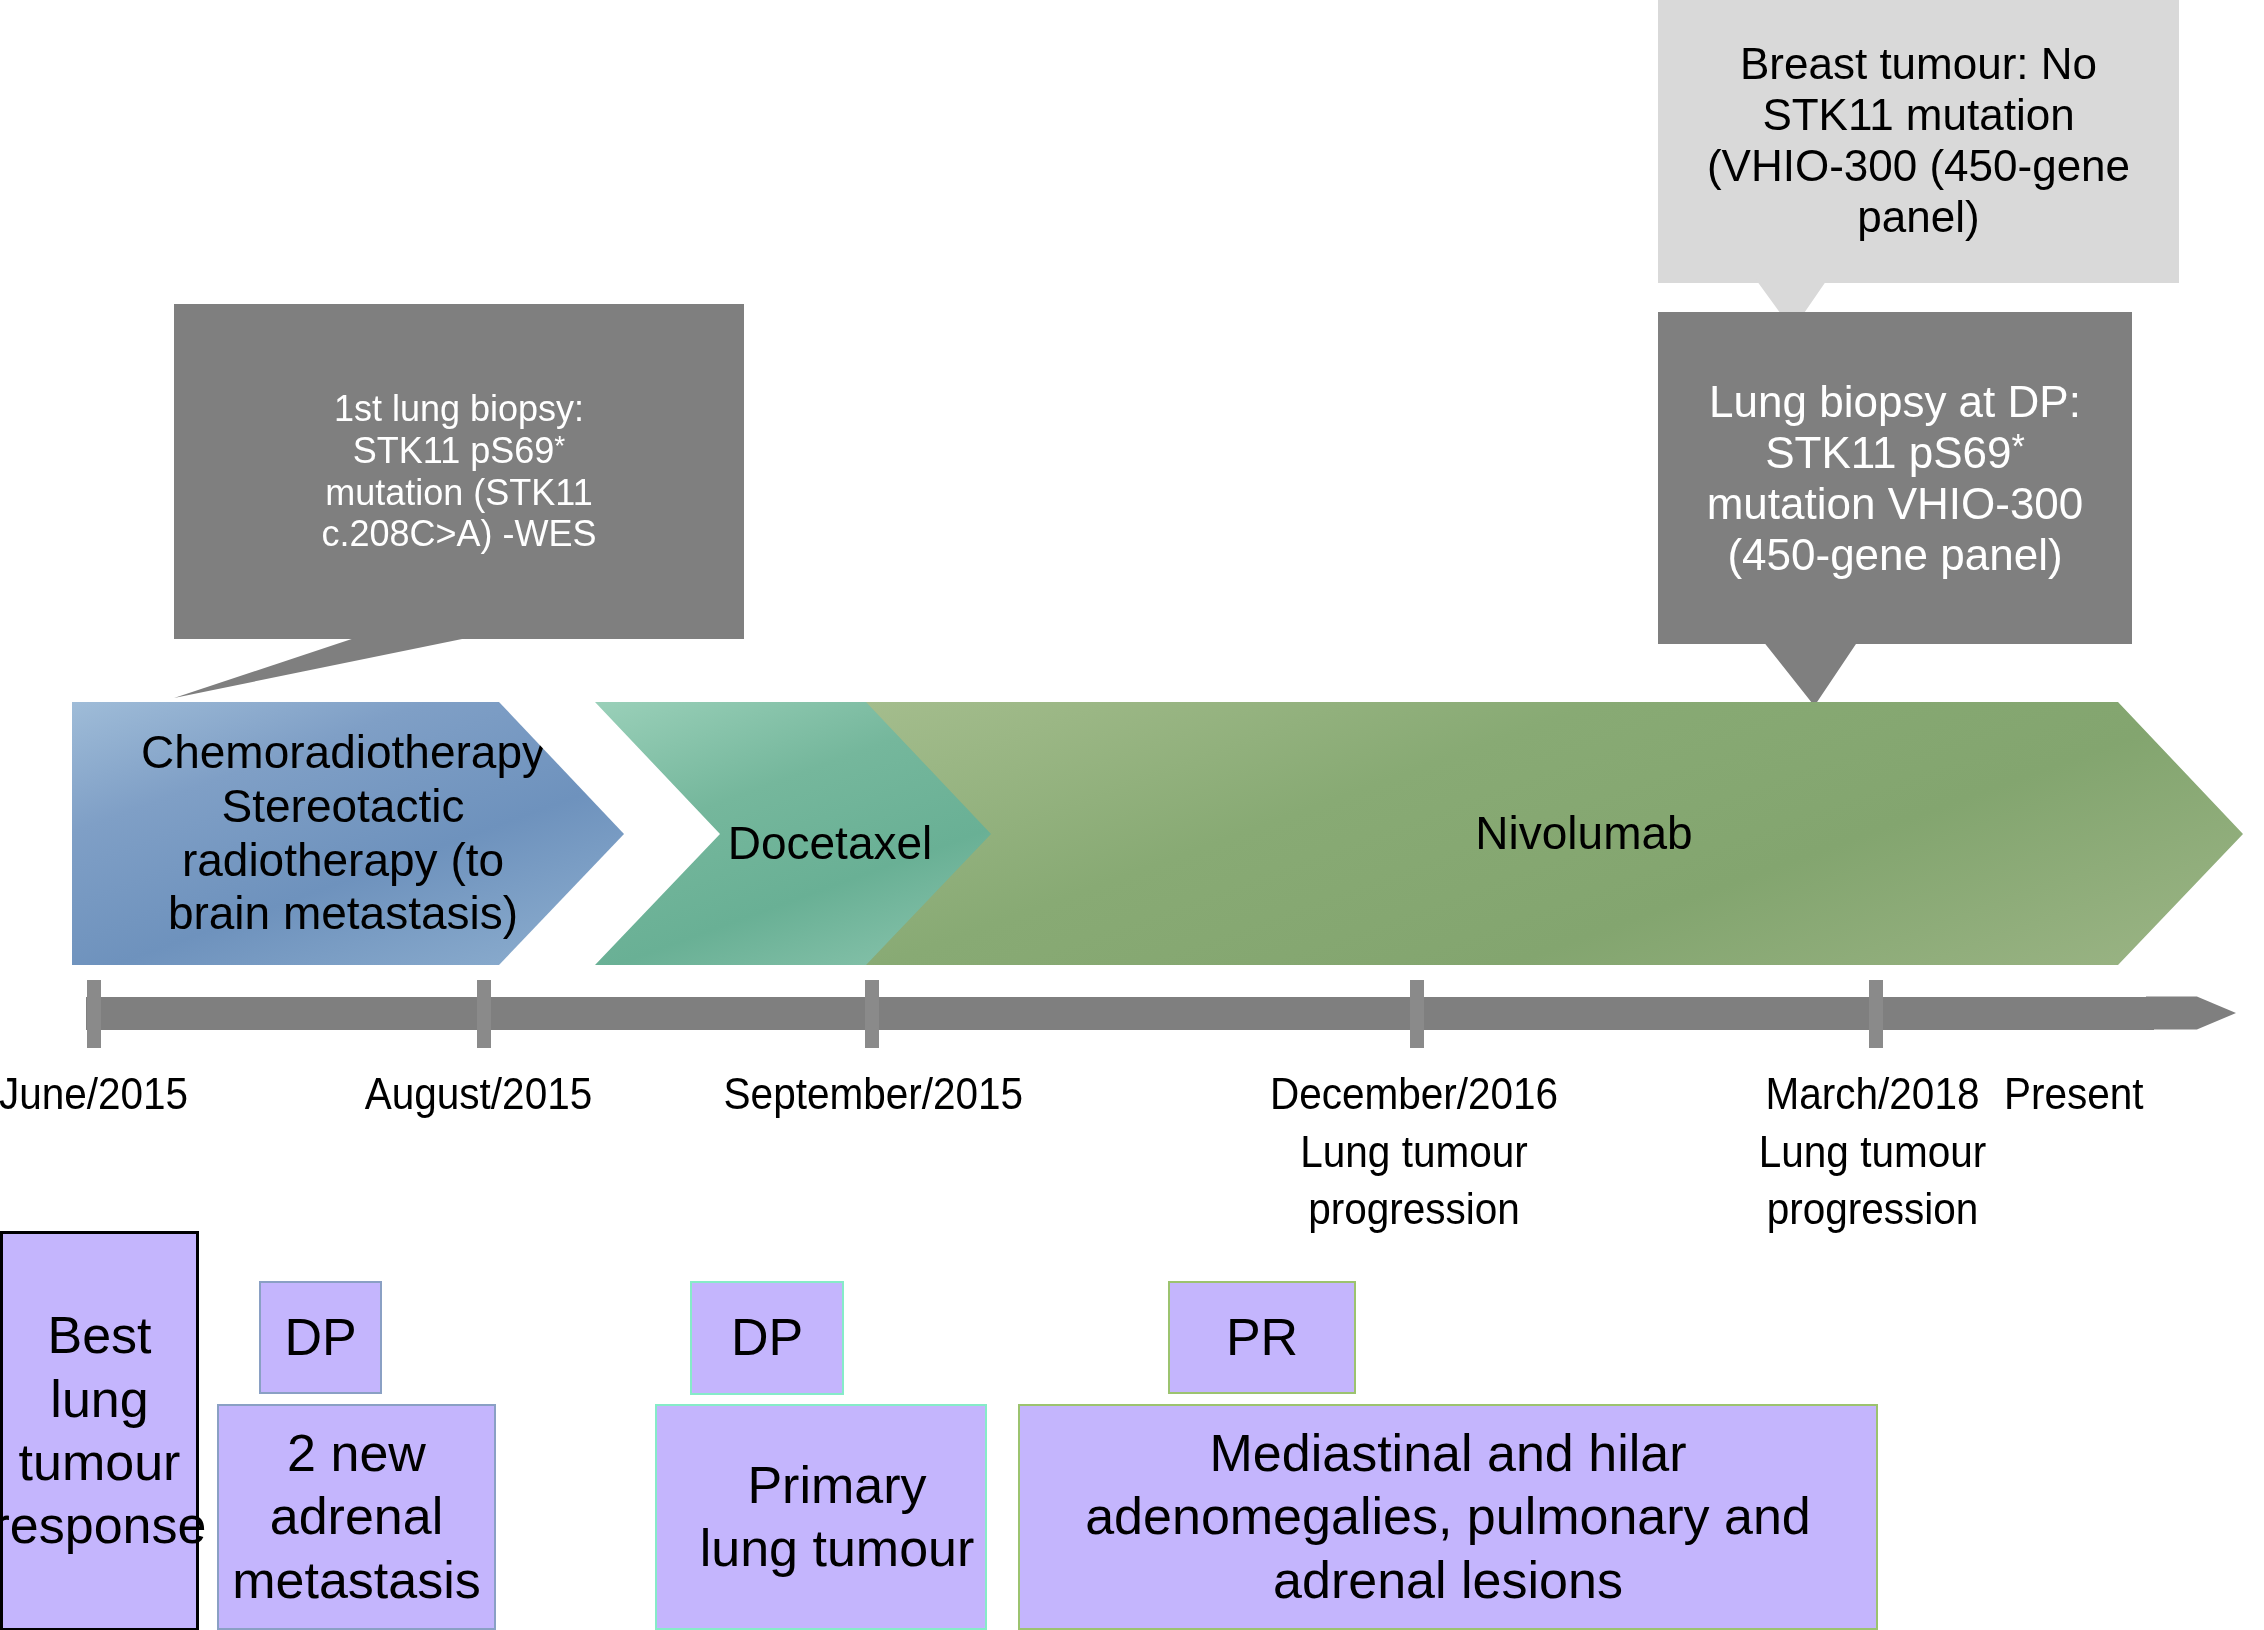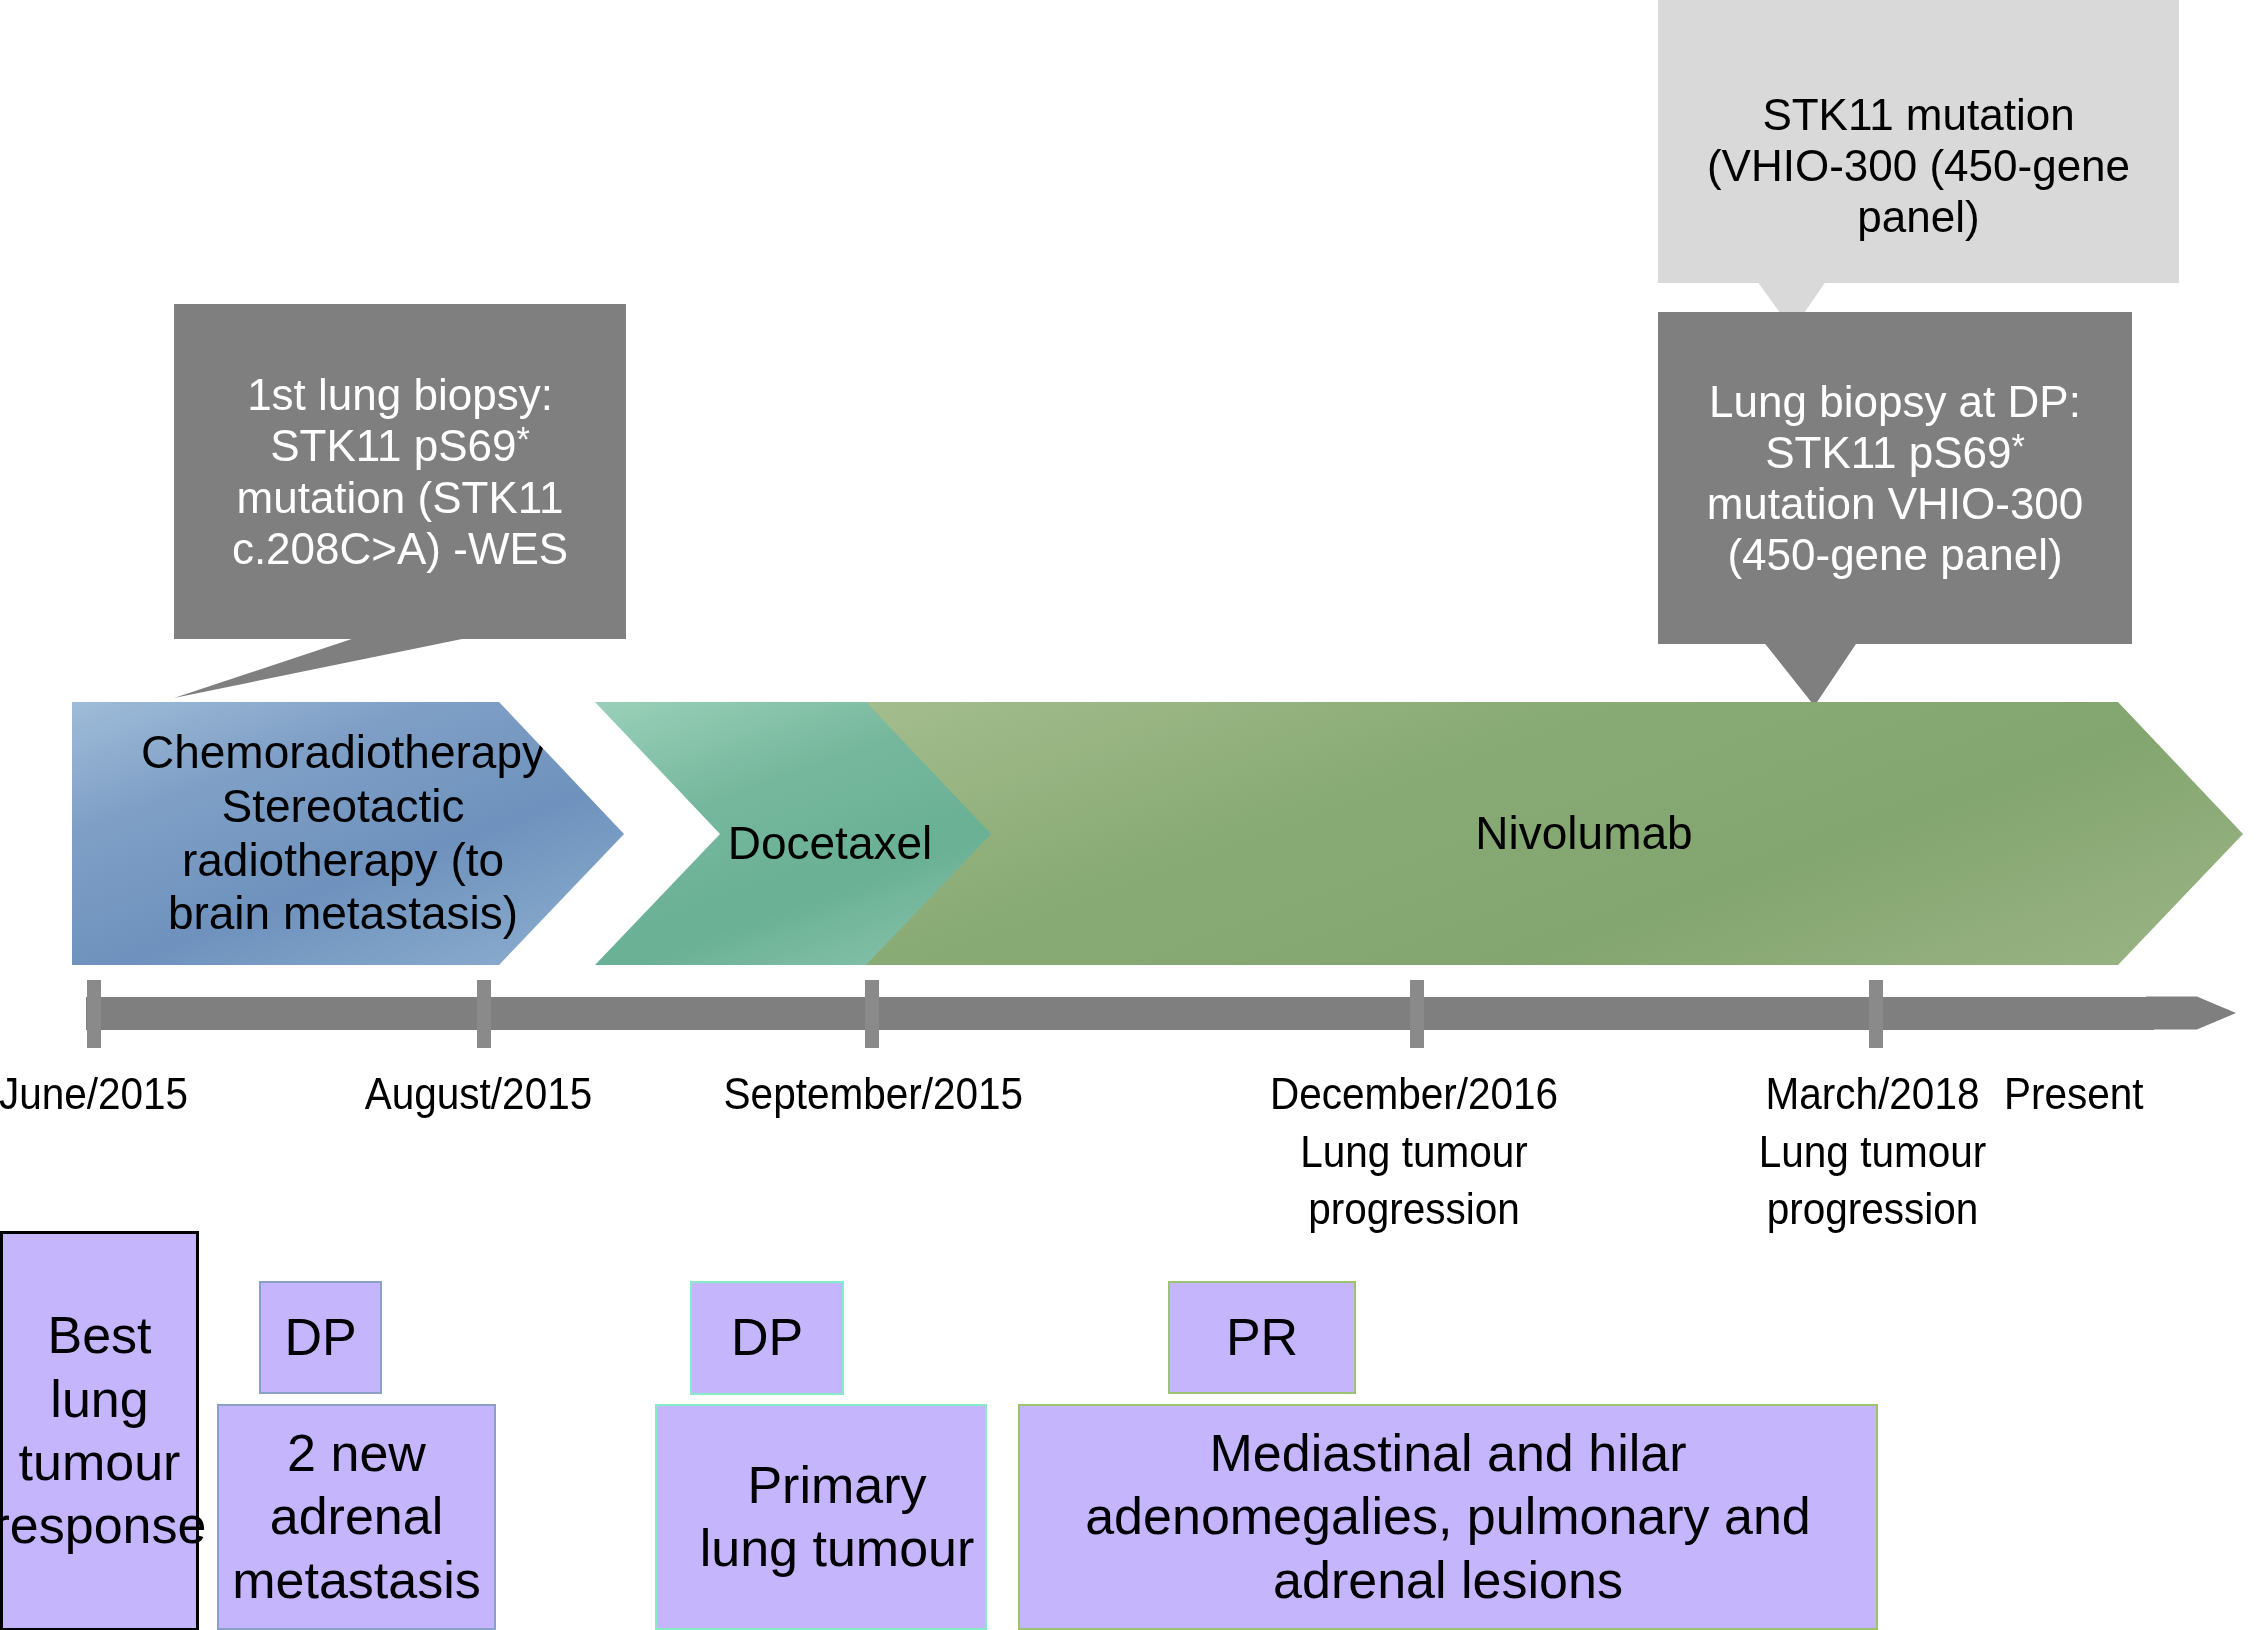--- a/index.html
+++ b/index.html
@@ -8,21 +8,21 @@
   .stage{position:absolute;left:0;top:0;width:2265px;height:1631px;}
 
   
   .callout{position:absolute;box-sizing:border-box;display:flex;
            align-items:center;justify-content:center;text-align:center;
            line-height:1.16;}
   .callout .txt{display:block;width:100%;padding:0 13.7px;}
   .callout-dark{background:#7f7f7f;color:#ffffff;}
   .callout-light{background:#d9d9d9;color:#000000;}
 
-  #callout-biopsy1{left:174px;top:304px;width:452px;height:335px;font-size:44px;}
+  #callout-biopsy1{left:174px;top:304px;width:570px;height:335px;font-size:36px;}
   #callout-biopsy1 .tail{position:absolute;left:0px;top:334px;width:293px;height:60px;}
   #callout-breast{left:1658px;top:-3.9px;width:521px;height:287px;font-size:44px;}
   #callout-breast .tail{position:absolute;left:41px;top:283px;width:185px;height:51px;}
   #callout-biopsy2{left:1658px;top:312px;width:474px;height:332px;font-size:44px;}
   #callout-biopsy2 .tail{position:absolute;left:55px;top:330px;width:195px;height:64px;}
   .sup{font-size:0.78em;vertical-align:0.30em;}
 
   
   .band{position:absolute;left:0;top:702px;width:2265px;height:283px;}
   .chev{position:absolute;top:0;height:263px;display:flex;align-items:center;
@@ -81,21 +81,21 @@
       <span>mutation (STK11</span><br>
       <span>c.208C&gt;A) -WES</span>
     </span>
     <svg class="tail" viewBox="0 0 300 62" preserveAspectRatio="none">
       <polygon points="300,0 185,0 0,62" fill="#7f7f7f"></polygon>
     </svg>
   </div>
 
   <div class="callout callout-light" id="callout-breast">
     <span class="txt">
-      <br>
+      <span>Breast tumour: No</span><br>
       <span>STK11 mutation</span><br>
       <span>(VHIO-300 (450-gene</span><br>
       <span>panel)</span>
     </span>
     <svg class="tail" viewBox="0 0 190 52" preserveAspectRatio="none">
       <polygon points="0,0 190,0 132,0 96,52 58,0" fill="#d9d9d9"></polygon>
     </svg>
   </div>
 
   <div class="callout callout-dark" id="callout-biopsy2">

